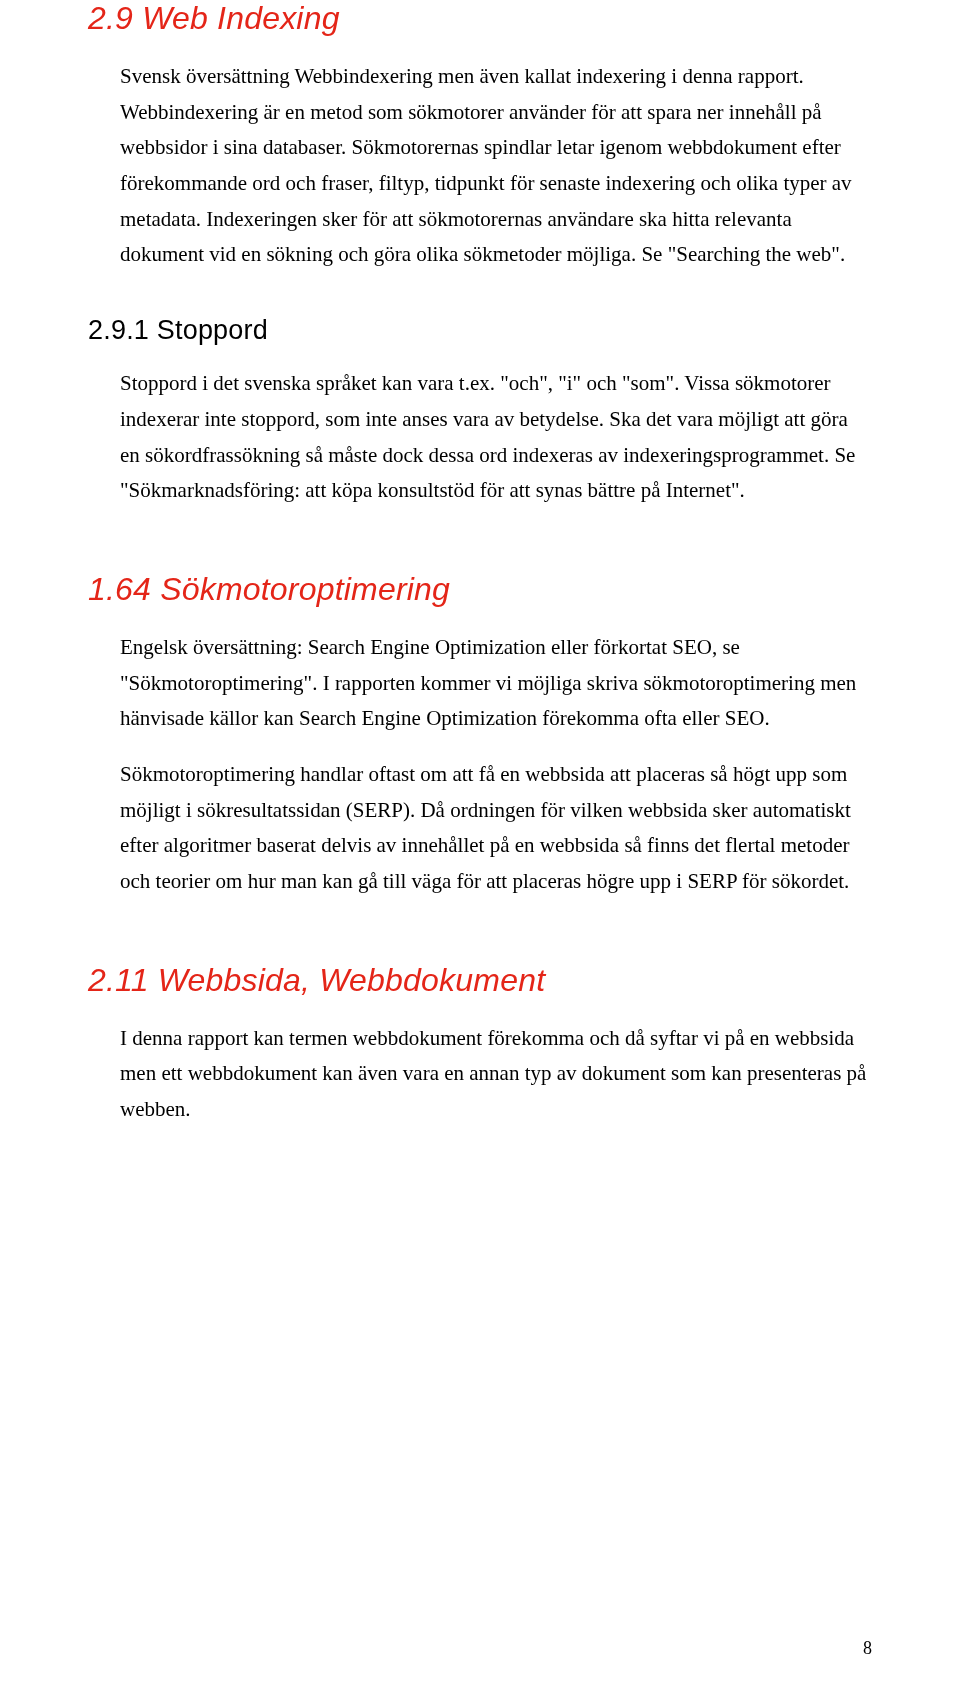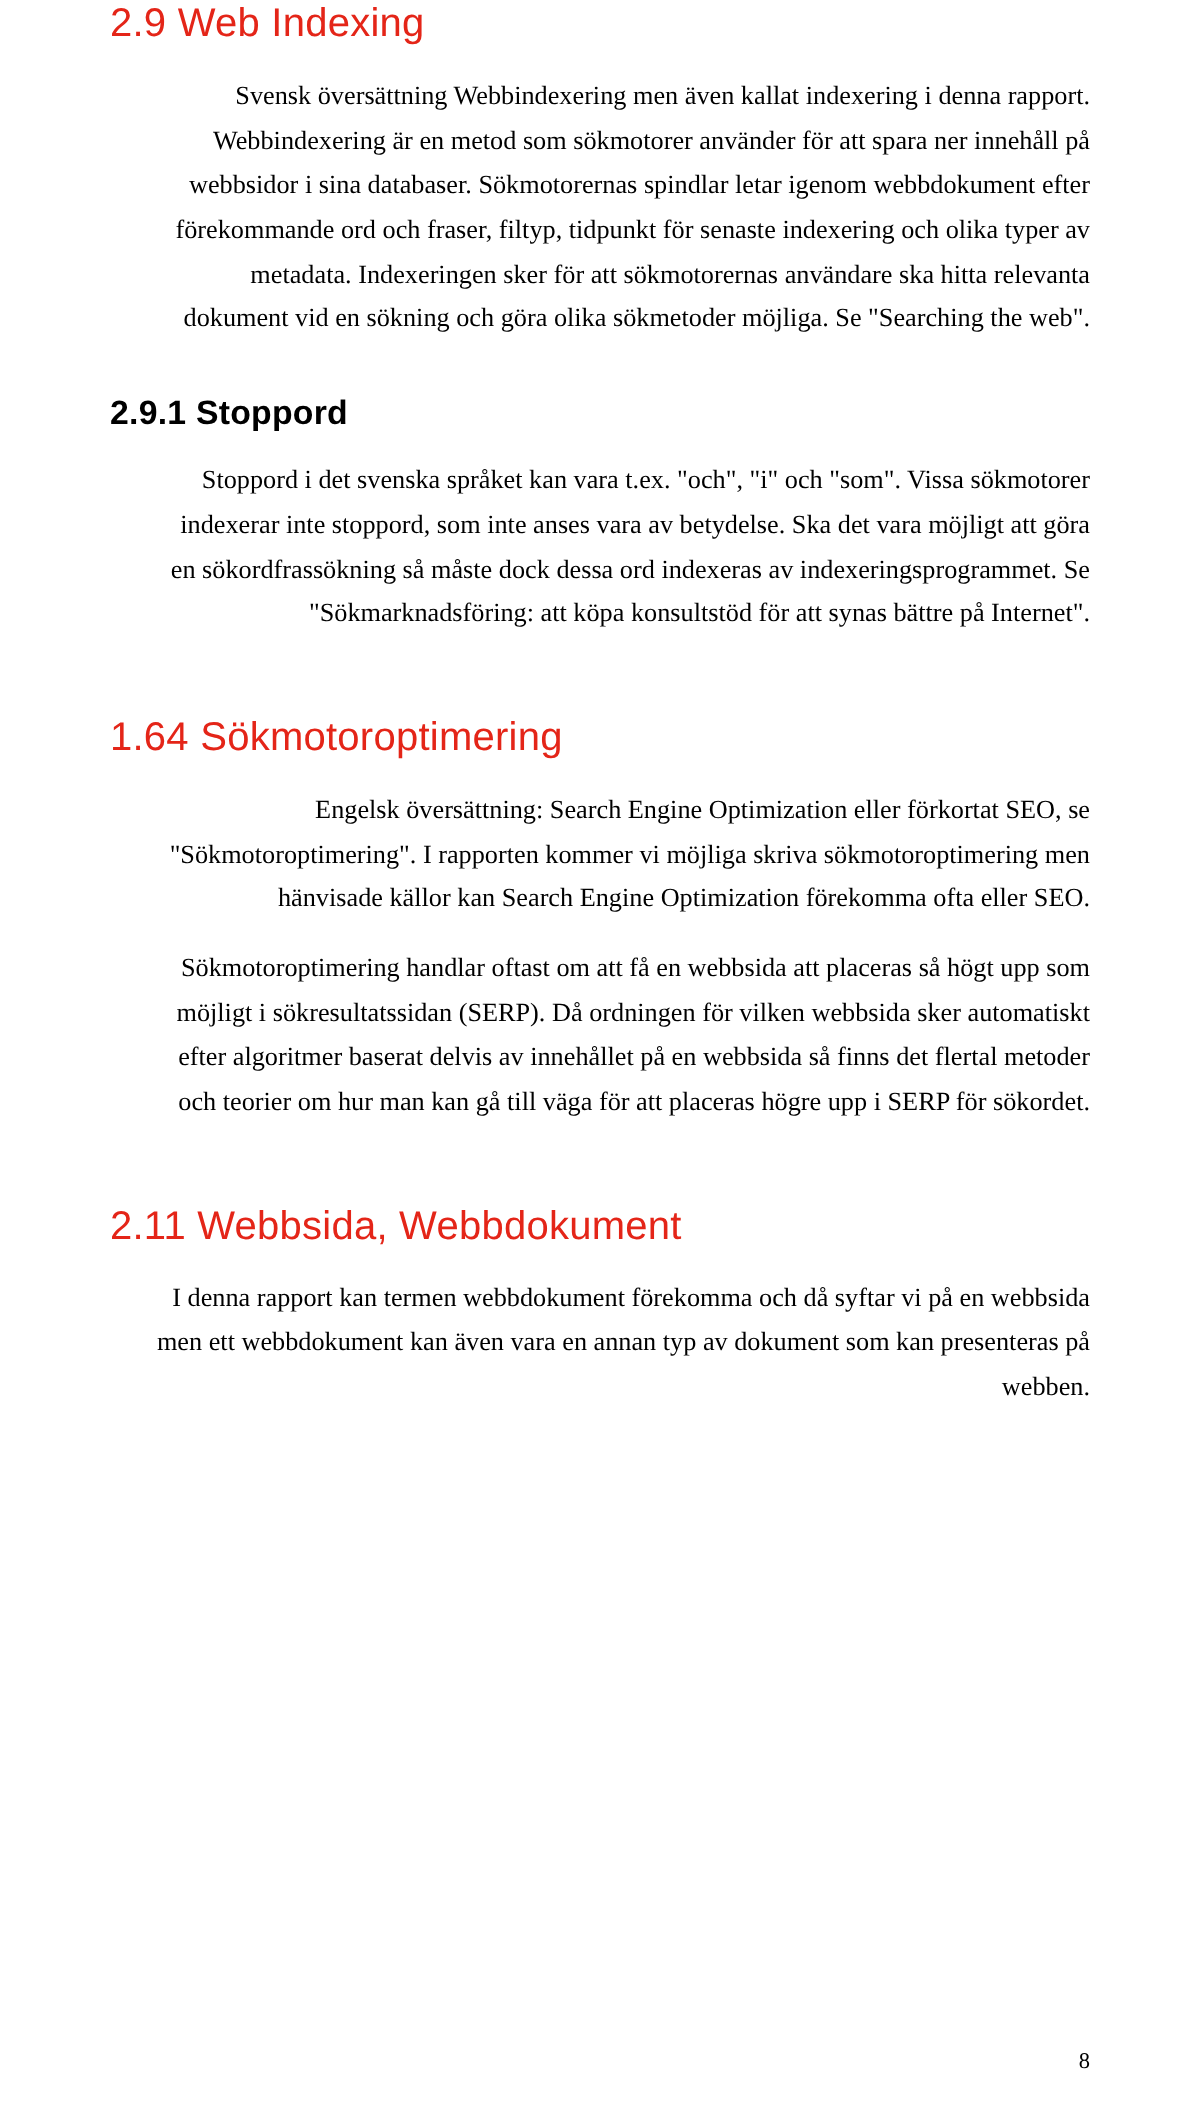--- a/index.html
+++ b/index.html
@@ -16,35 +16,36 @@
     box-sizing: border-box;
     position: relative;
   }
   h2.section-heading {
     font-family: Arial, Helvetica, sans-serif;
     font-weight: 400;
     color: #e42518;
     font-size: 32px;
     margin: 0 0 22px 0;
     letter-spacing: 0.2px;
+    font-style: italic;
   }
   h3.sub-heading {
     font-family: Arial, Helvetica, sans-serif;
-    font-weight: 700;
+    font-weight: 400;
     color: #000000;
     font-size: 27px;
     margin: 42px 0 20px 0;
     letter-spacing: 0.2px;
   }
   p.body-text {
     font-size: 21px;
     line-height: 1.7;
     margin: 0 0 20px 0;
     color: #000000;
-    text-align: right;
+    text-align: left;
   }
   .indent-block {
     padding-left: 32px;
   }
   .section-block {
     margin-bottom: 62px;
   }
   .page-number {
     position: absolute;
     bottom: 22px;

